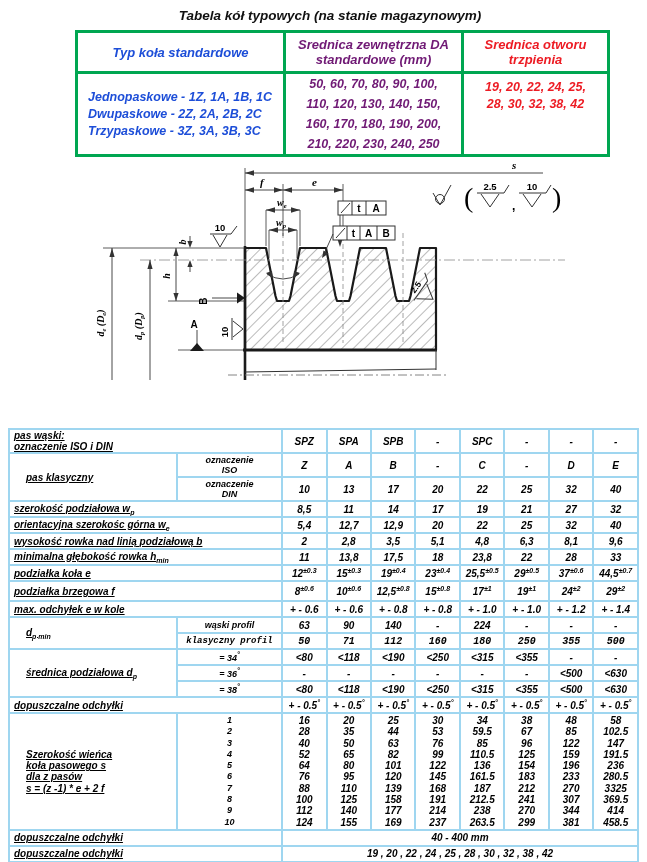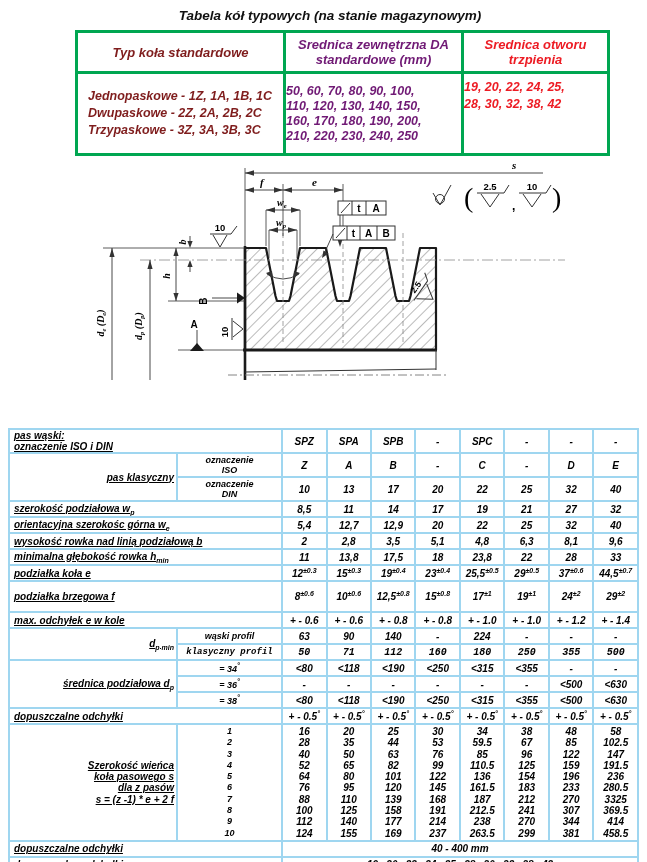--- a/index.html
+++ b/index.html
@@ -8,31 +8,31 @@
   
   #title{position:absolute;top:8px;left:0;width:660px;text-align:center;
          font-size:13.5px;font-weight:bold;font-style:italic;color:#111;}
   
   #stock{position:absolute;left:75px;top:30px;width:523px;border-collapse:collapse;table-layout:fixed;}
   #stock td{border:3px solid #00A651;font-weight:bold;font-style:italic;vertical-align:middle;padding:0;}
   #stock .hdr{height:38px;text-align:center;font-size:13px;line-height:15px;}
   #stock .bod{height:74px;font-size:12.5px;}
   #stock .c1{width:205px;} #stock .c2{width:175px;} #stock .c3{width:143px;}
   #stock .c1.bod{padding-left:10px;line-height:17px;}
-  #stock .c2.bod{text-align:left;line-height:15px;}
-  #stock .c3.bod{text-align:left;vertical-align:top;padding-top:5px;line-height:17px;}
-  .col-orange{color:#7f1d1d;} .col-blue{color:#701a75;} .col-red{color:#ED1C24;}
+  #stock .c2.bod{text-align:center;line-height:20px;}
+  #stock .c3.bod{text-align:center;vertical-align:top;padding-top:5px;line-height:17px;}
+  .col-orange{color:#1d4ed8;} .col-blue{color:#701a75;} .col-red{color:#ED1C24;}
   
   #draw{position:absolute;left:0;top:158px;width:647px;height:268px;}
   
   #spec{position:absolute;left:8px;top:428px;width:631px;border-collapse:collapse;table-layout:fixed;}
   #spec td{border:2px solid #9FD6F0;font-weight:bold;font-style:italic;font-size:10px;
            vertical-align:middle;padding:0 2px;overflow:hidden;}
   #spec .lbl{text-align:left;padding-left:4px;text-decoration:underline;}
-  #spec .ctr{text-align:right;padding-left:10px;}
+  #spec .ctr{text-align:left;padding-left:16px;}
   #spec .sub{text-align:center;font-size:9px;line-height:10.5px;}
   #spec .val{text-align:center;}
   #spec .wide{text-align:center;}
   #spec tr.tall td{line-height:11.3px;padding-top:1px;padding-bottom:1px;}
   sub{font-size:7px;} sup{font-size:7px;}
 </style>
 </head>
 <body>
 
 <div id="page">
@@ -330,21 +330,21 @@
           <td class="lbl" colspan="2">podziałka koła e</td>
           <td class="val">12<sup>±0.3</sup></td>
           <td class="val">15<sup>±0.3</sup></td>
           <td class="val">19<sup>±0.4</sup></td>
           <td class="val">23<sup>±0.4</sup></td>
           <td class="val">25,5<sup>±0.5</sup></td>
           <td class="val">29<sup>±0.5</sup></td>
           <td class="val">37<sup>±0.6</sup></td>
           <td class="val">44,5<sup>±0.7</sup></td>
         </tr>
-        <tr style="height: 31px;">
+        <tr style="height: 20px;">
           <td class="lbl" colspan="2">podziałka brzegowa f</td>
           <td class="val">8<sup>±0.6</sup></td>
           <td class="val">10<sup>±0.6</sup></td>
           <td class="val">12,5<sup>±0.8</sup></td>
           <td class="val">15<sup>±0.8</sup></td>
           <td class="val">17<sup>±1</sup></td>
           <td class="val">19<sup>±1</sup></td>
           <td class="val">24<sup>±2</sup></td>
           <td class="val">29<sup>±2</sup></td>
         </tr>

